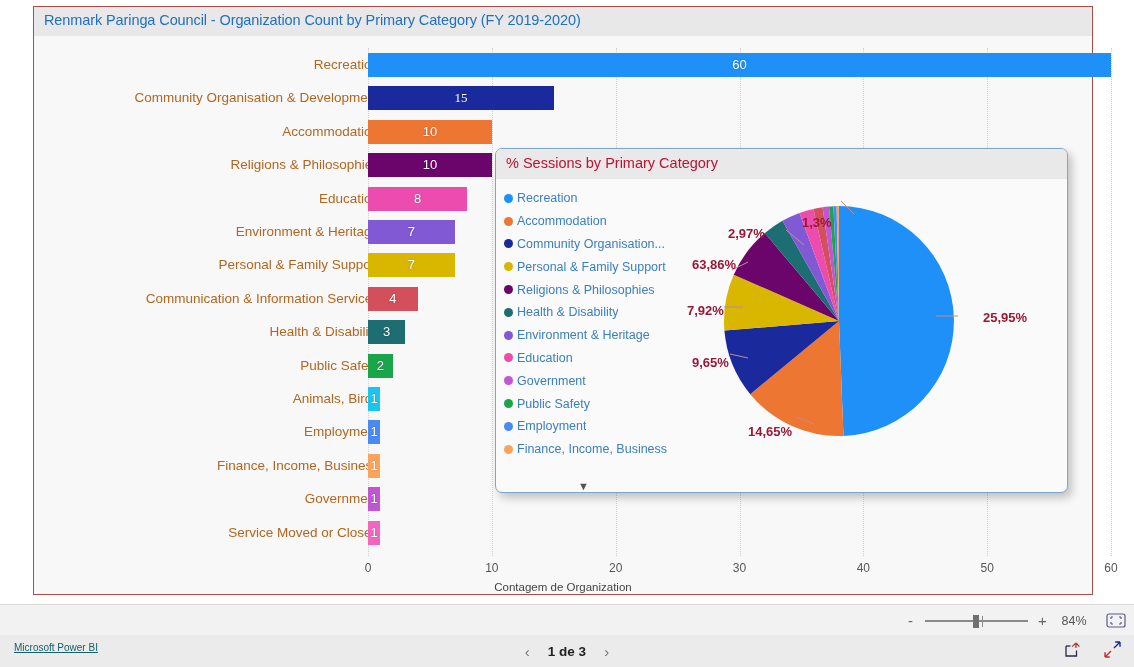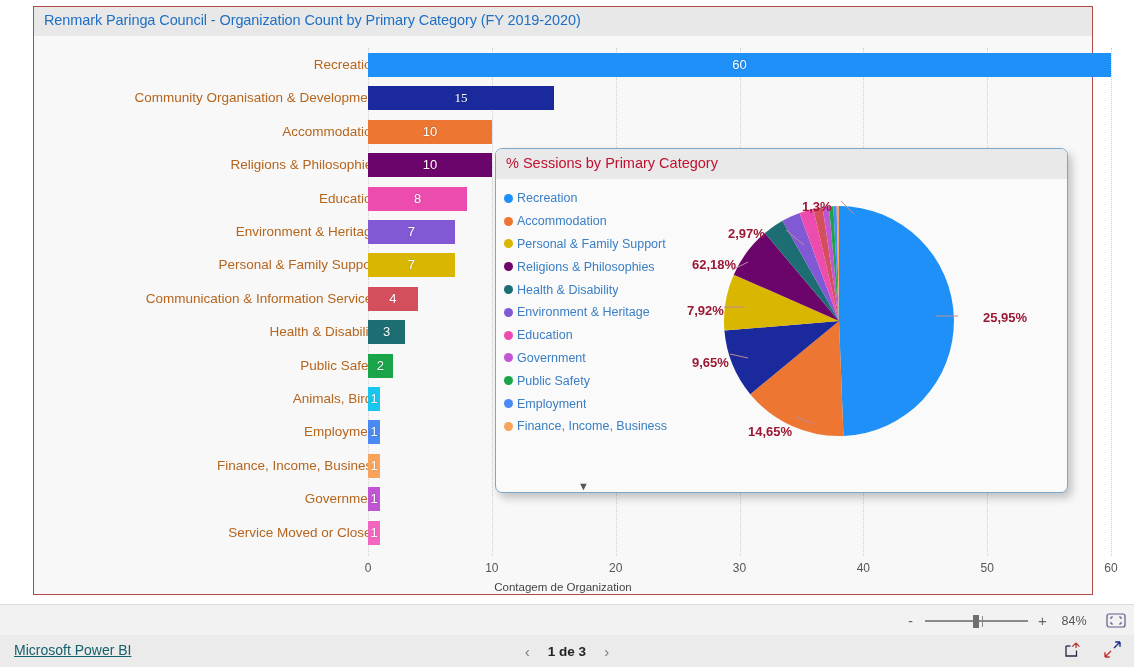--- a/index.html
+++ b/index.html
@@ -159,21 +159,21 @@
     width: 20px; height: 15px; position: relative; margin-left: 6px;
   }
 
   
   .footer {
     position: absolute; left: 0; top: 635px; width: 1134px; height: 32px;
     background: #ebebeb;
   }
   .pbi-link {
     position: absolute; left: 14px; top: 7px;
-    font-size: 14px; color: #14616b;
+    font-size: 10px; color: #14616b;
     text-decoration: underline;
   }
   .pager {
     position: absolute; left: 50%; top: 0; height: 32px;
     transform: translateX(-50%);
     display: flex; align-items: center; gap: 18px;
   }
   .pager-arrow { font-size: 15px; color: #777; line-height: 1; user-select:none; }
   .pager-text { font-size: 13.5px; color: #222; font-weight: bold; }
   .footer-right {
@@ -298,20 +298,24 @@
 
       <div class="pie-body">
         <div class="pie-legend" id="pie-legend">
             <div class="legend-item">
               <span class="legend-dot" style="background: rgb(30, 144, 248);"></span>
               <span class="legend-text">Recreation</span>
             </div>
             <div class="legend-item">
               <span class="legend-dot" style="background: rgb(236, 118, 50);"></span>
               <span class="legend-text">Accommodation</span>
+            </div>
+            <div class="legend-item">
+              <span class="legend-dot" style="background: rgb(26, 42, 156);"></span>
+              <span class="legend-text">Community Organisation...</span>
             </div>
             <div class="legend-item">
               <span class="legend-dot" style="background: rgb(217, 182, 0);"></span>
               <span class="legend-text">Personal &amp; Family Support</span>
             </div>
             <div class="legend-item">
               <span class="legend-dot" style="background: rgb(107, 4, 107);"></span>
               <span class="legend-text">Religions &amp; Philosophies</span>
             </div>
             <div class="legend-item">
@@ -366,23 +370,23 @@
               <path d="M 247 128 L 228 128" stroke="#c08a96" stroke-width="1" fill="none"></path>
               <path d="M 252 83 L 236 91" stroke="#c08a96" stroke-width="1" fill="none"></path>
               <path d="M 290 51 L 308 66" stroke="#c08a96" stroke-width="1" fill="none"></path>
               <path d="M 345 22 L 358 35" stroke="#c08a96" stroke-width="1" fill="none"></path>
             </svg>
           <div id="pct-labels">
               <div class="pct-label" style="left: 487px; top: 131px;">25,95%</div>
               <div class="pct-label" style="left: 252px; top: 245px;">14,65%</div>
               <div class="pct-label" style="left: 196px; top: 176px;">9,65%</div>
               <div class="pct-label" style="left: 191px; top: 124px;">7,92%</div>
-              <div class="pct-label" style="left: 196px; top: 78px;">62,18%</div>
+              <div class="pct-label" style="left: 196px; top: 78px;">63,86%</div>
               <div class="pct-label" style="left: 232px; top: 47px;">2,97%</div>
-              <div class="pct-label" style="left: 306px; top: 20px;">1,3%</div>
+              <div class="pct-label" style="left: 306px; top: 36px;">1,3%</div>
             </div>
         </div>
       </div>
     </div>
 
   </div>
 
   <div class="toolbar">
     <div class="zoom-group">
       <div class="zoom-minus">-</div>

